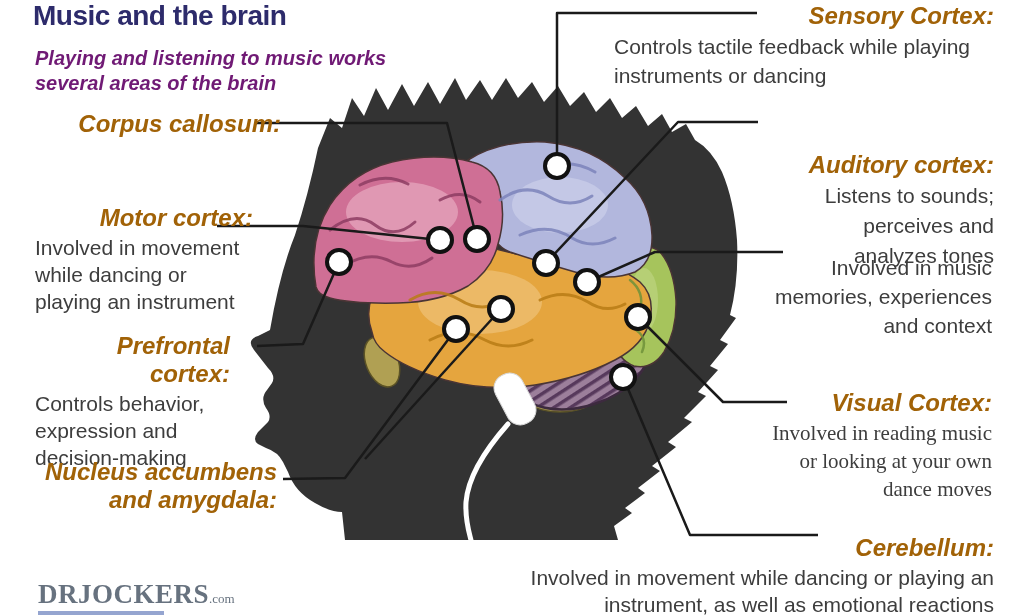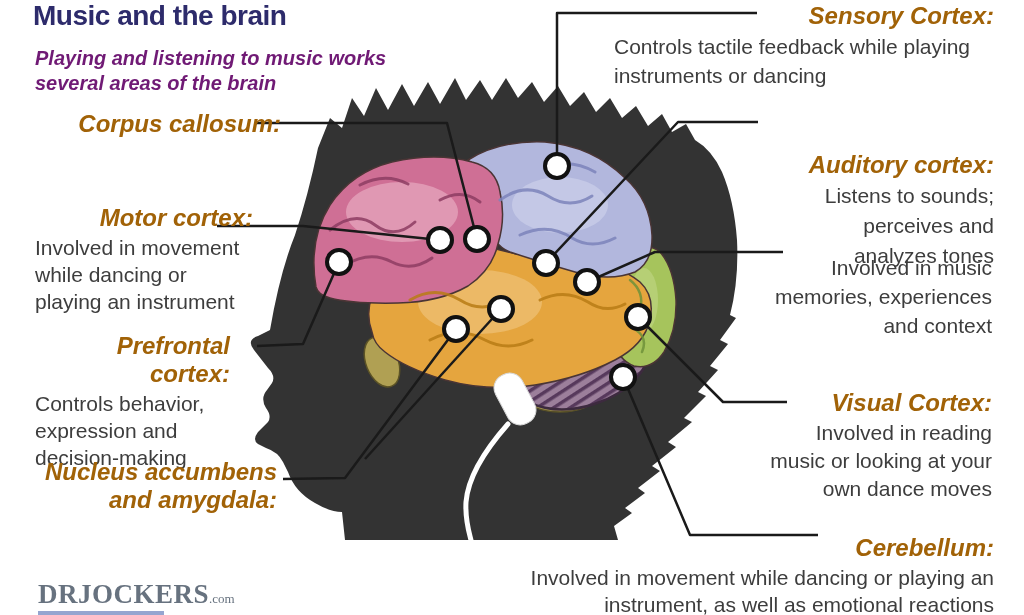--- a/index.html
+++ b/index.html
@@ -30,21 +30,21 @@
   .motor{left:35px;top:204px;width:218px;}
   .prefrontal{left:35px;top:332px;width:195px;}
   .nucleus{left:35px;top:458px;width:242px;}
   .sensory{right:30px;top:2px;width:380px;}
   .sensory .d{line-height:29px;}
   .auditory{right:30px;top:110px;width:205px;margin-top:41px;}
   .auditory .d{line-height:30px;}
   .hippocampus{right:32px;top:251px;width:228px;}
   .hippocampus .d{line-height:29px;}
   .visual{right:32px;top:389px;width:232px;}
-  .visual .d{line-height:28px;}
+  .visual .d{line-height:28px;font-family:Liberation Serif, serif;}
   .cerebellum{right:30px;top:534px;width:562px;}
   .logo{left:38px;top:579px;z-index:2;position:absolute;color:#67727f;}
   .logo-main{
     font-family:Liberation Serif, serif;font-size:27px;font-weight:700;
     letter-spacing:0.5px;text-transform:uppercase;
   }
   .logo-suffix{font-family:"Liberation Serif",serif;font-size:13px;font-weight:400;}
   .logo-bar{width:126px;height:4px;background:#7b8fc4;margin-top:1px;opacity:.8;}
 </style>
 </head>

